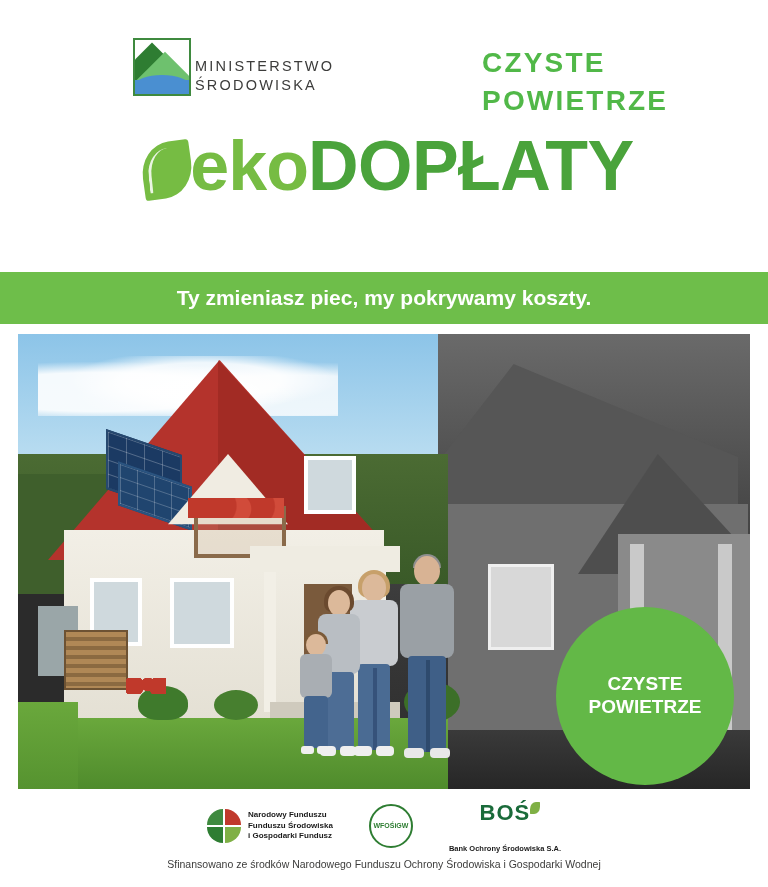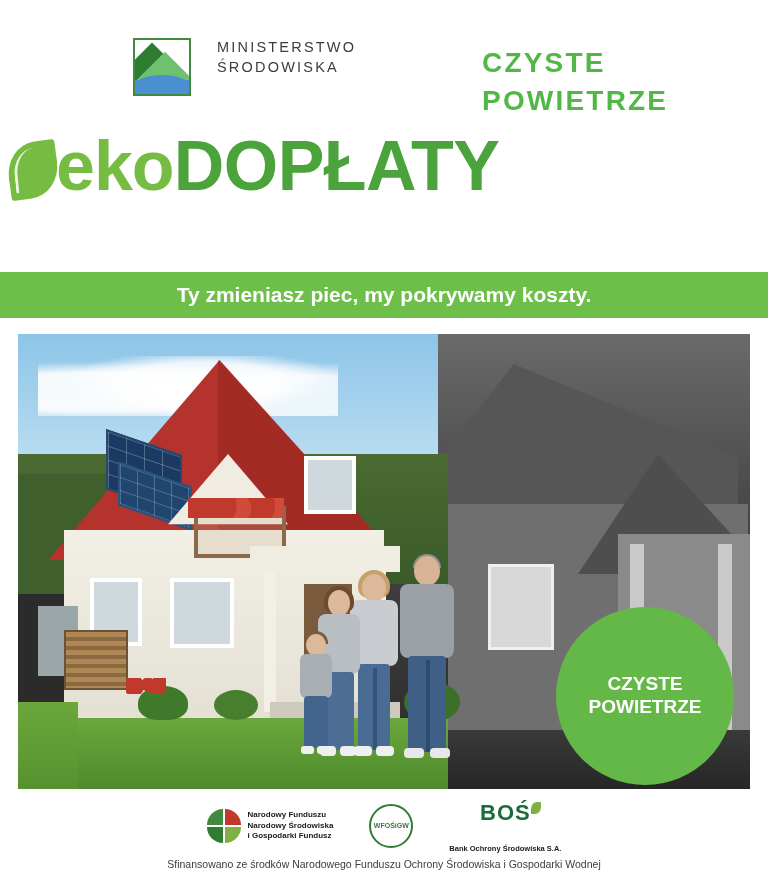--- a/index.html
+++ b/index.html
@@ -22,22 +22,22 @@
     width: 768px;
     height: 270px;
     background: #ffffff;
   }
 
   .ministry-block {
     position: absolute;
     left: 133px;
     top: 38px;
     display: flex;
-    align-items: flex-start;
-    gap: 26px;
+    align-items: flex-end;
+    gap: 4px;
   }
   .ministry-logo {
     width: 58px;
     height: 58px;
     border: 2px solid #3f8a3f;
     box-sizing: border-box;
     position: relative;
     overflow: hidden;
     background: #ffffff;
   }
@@ -90,20 +90,21 @@
     line-height: 1.35;
     text-transform: uppercase;
   }
 
   
   .wordmark {
     position: absolute;
     left: 0;
     top: 126px;
     width: 768px;
+    text-align: center;
     white-space: nowrap;
   }
   .leaf {
     display: inline-block;
     width: 62px;
     height: 66px;
     vertical-align: -16px;
     position: relative;
     margin-right: -6px;
   }
@@ -146,21 +147,21 @@
     color: #3c3c3b;
     font-weight: 500;
   }
 
   
   .green-bar {
     position: absolute;
     left: 0;
     top: 272px;
     width: 768px;
-    height: 46px;
+    height: 52px;
     background: #6ebe4a;
     display: flex;
     align-items: center;
     justify-content: center;
   }
   .green-bar span {
     color: #ffffff;
     font-size: 21px;
     font-weight: bold;
   }
@@ -591,21 +592,21 @@
 
   <div class="logo-item">
     <div class="logo-nfos-mark">
       <span class="q1"></span>
         <span class="q2"></span>
         <span class="q3"></span>
         <span class="q4"></span>
     </div>
     <div class="logo-nfos-text">
       <div>Narodowy Funduszu</div>
-      <div>Narodowy Środowiska</div>
+      <div>Funduszu Środowiska</div>
       <div>i Gospodarki Fundusz</div>
     </div>
   </div>
 
   <div class="logo-item">
     <div class="logo-circle">
       <span>WFOŚiGW</span>
     </div>
   </div>
 

